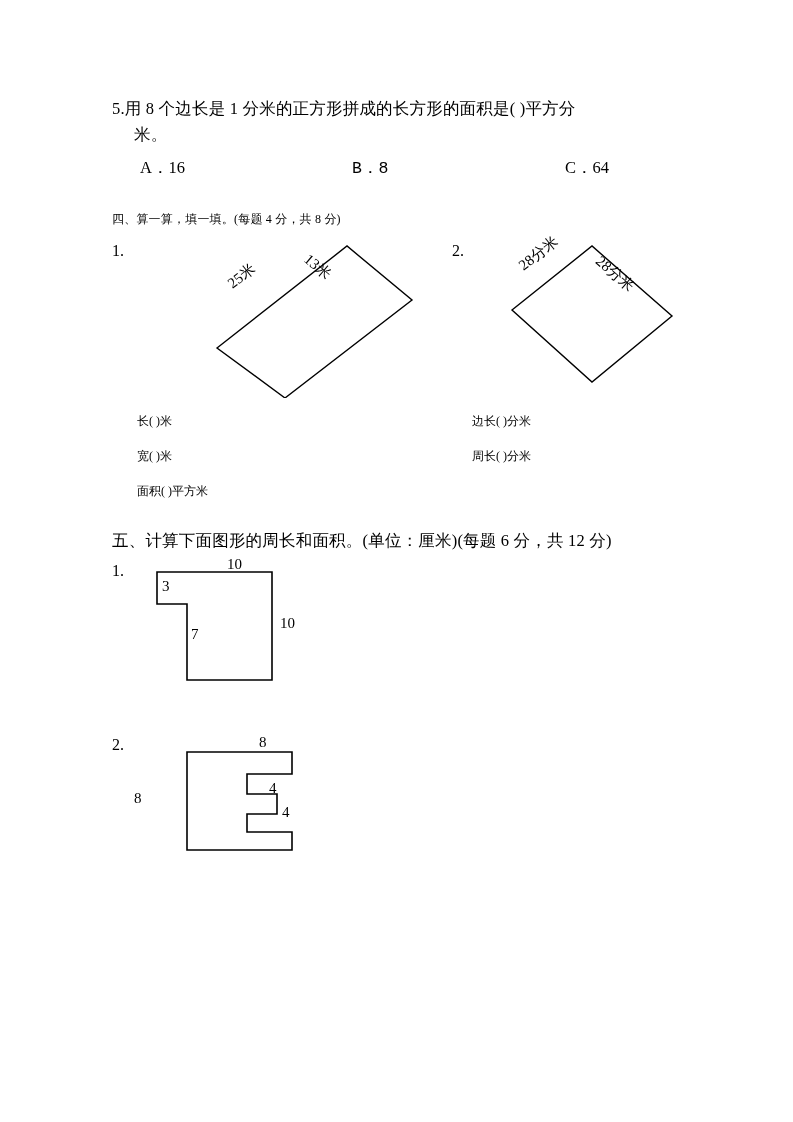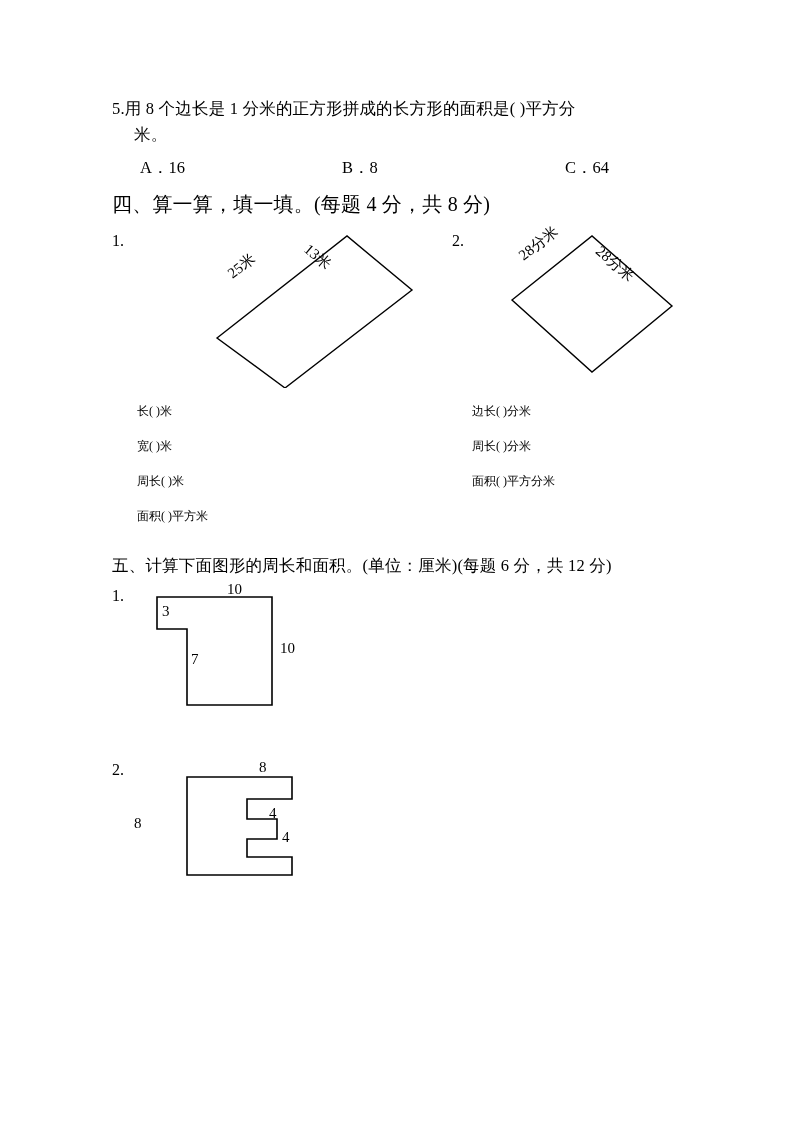--- a/index.html
+++ b/index.html
@@ -38,26 +38,26 @@
 
   .options {
     margin-top: 10px;
     margin-left: 28px;
     font-size: 16.5px;
     position: relative;
     height: 22px;
   }
   .opt { position: absolute; white-space: nowrap; }
   .opt-a { left: 0px; }
-  .opt-b { left: 202px; }
+  .opt-b { left: 212px; font-family: Liberation Mono, monospace; }
   .opt-c { left: 425px; }
 
   .section-head {
-    margin-top: 12px;
-    font-size: 20px;
+    margin-top: 32px;
+    font-size: 12px;
     letter-spacing: 0.2px;
   }
 
   
   .fig-row {
     position: relative;
     height: 175px;
     margin-top: 10px;
   }
   .fig-label {
@@ -141,24 +141,20 @@
 
     <div class="fillin-row">
       <span class="fillin-left">长(        )米</span>
       <span class="fillin-right">边长(        )分米</span>
     </div>
     <div class="fillin-row">
       <span class="fillin-left">宽(        )米</span>
       <span class="fillin-right">周长(        )分米</span>
     </div>
     <div class="fillin-row">
-      <span class="fillin-left">周长(        )米</span>
-      <span class="fillin-right">面积(        )平方分米</span>
-    </div>
-    <div class="fillin-row">
       <span class="fillin-left">面积(        )平方米</span>
     </div>
 
     <div class="section-head2">五、计算下面图形的周长和面积。(单位：厘米)(每题 6 分，共 12 分)</div>
 
     <div class="shape-block" style="height:140px;">
       <div class="shape-num" style="left:0px; top:2px;">1.</div>
       <div class="fig-box" style="left:35px; top:0px;">
         <svg width="190" height="130" viewBox="0 0 190 130">
           <polygon points="10,12 125,12 125,120 40,120 40,44 10,44" fill="none" stroke="#000" stroke-width="1.6"></polygon>

